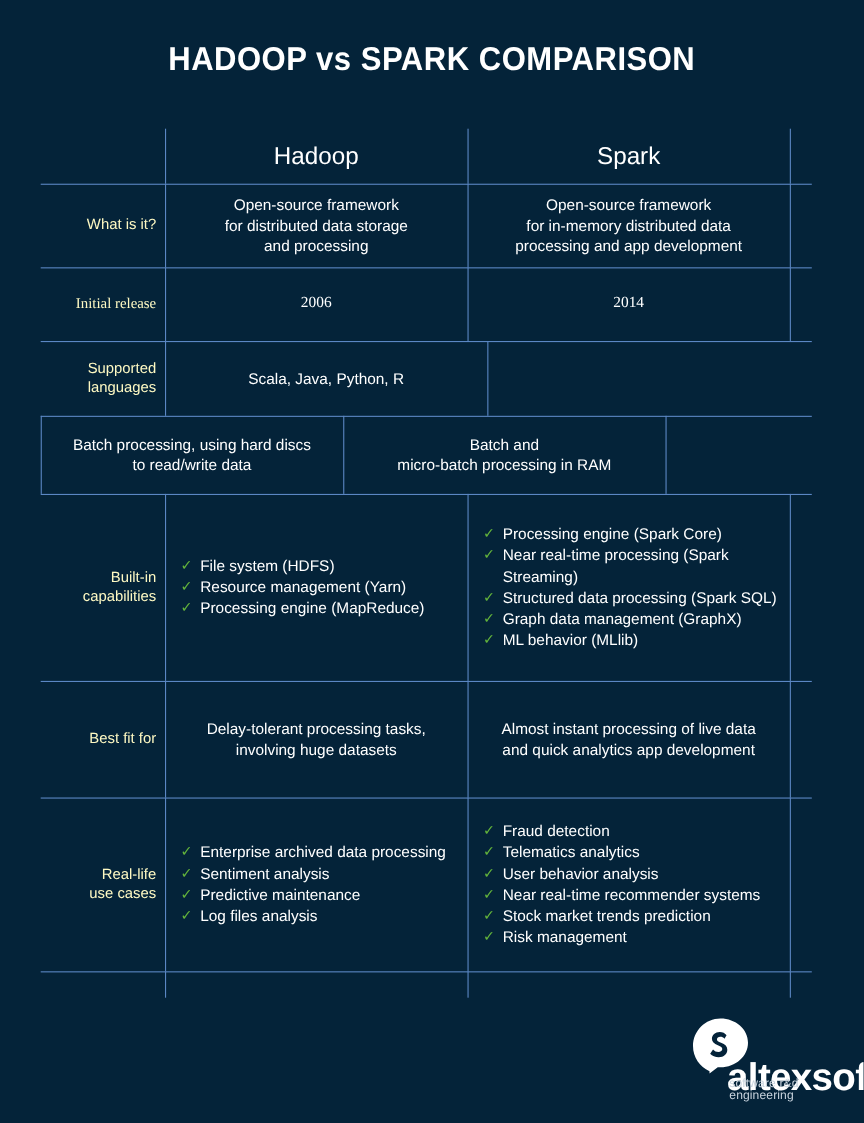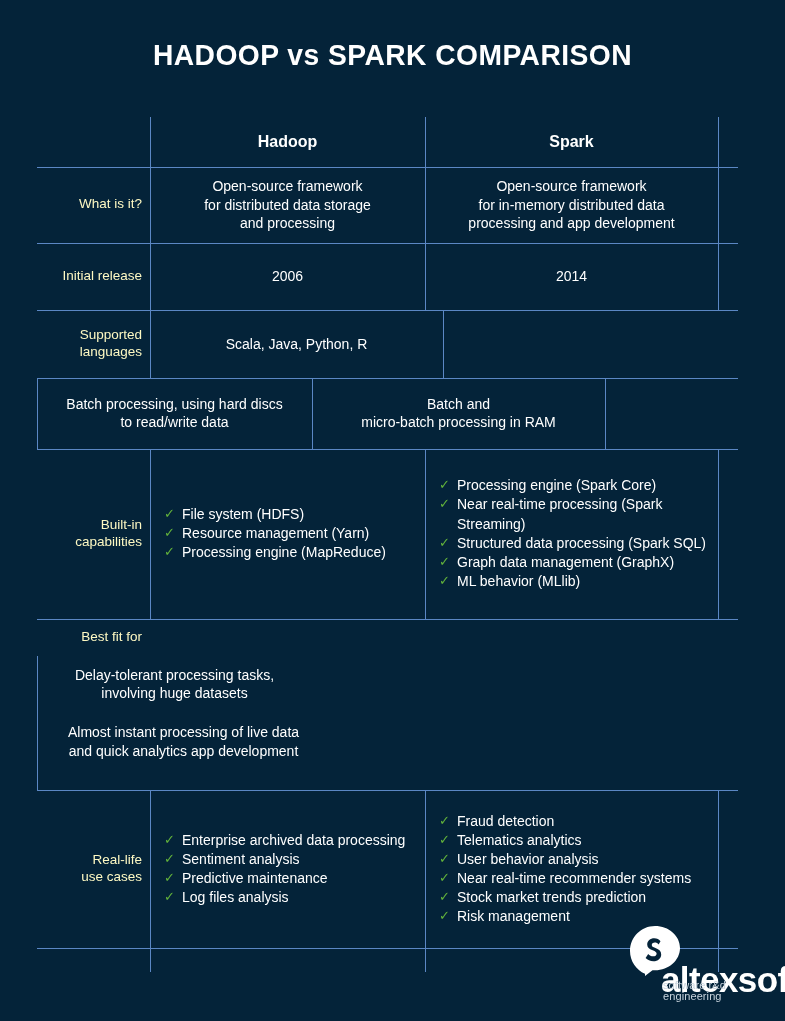--- a/index.html
+++ b/index.html
@@ -74,21 +74,21 @@
     bottom: 0;
     width: 1px;
     background: #5b87c4;
   }
 
   .c-label  { width: 113px; text-align: right; font-size: 13.5px; line-height: 1.25; color: #fef9c3; }
   .c-hadoop { width: 275px; text-align: center; font-size: 14px;   line-height: 1.33; }
   .c-spark  { width: 293px; text-align: center; font-size: 14px;   line-height: 1.33; }
   .c-tail   { width: 20px; }
 
-  .head-cell { font-size: 16px; font-weight: bold; text-align: center; }
+  .head-cell { font-size: 22px; font-weight: normal; text-align: center; }
 
   
   .c-hadoop.listcell, .c-spark.listcell { text-align: left; }
 
   ul.checks {
     list-style: none;
     margin: 0;
     padding: 0 0 0 6px;
   }
   ul.checks li {
@@ -156,21 +156,21 @@
       <div class="cell c-hadoop head-cell vline">Hadoop</div>
       <div class="cell c-spark head-cell vline">Spark</div>
       <div class="cell c-tail vline"></div>
     </div>
     <div class="row ruled" style="min-height: 70px;">
       <div class="cell c-label">What is it?</div>
       <div class="cell c-hadoop vline">Open-source framework<br>for distributed data storage<br>and processing</div>
       <div class="cell c-spark vline">Open-source framework<br>for in-memory distributed data<br>processing and app development</div>
       <div class="cell c-tail vline"></div>
     </div>
-    <div class="row ruled" style="min-height: 67px;">
+    <div class="row ruled" style="min-height: 67px; font-family: Liberation Serif, serif;">
       <div class="cell c-label">Initial release</div>
       <div class="cell c-hadoop vline">2006</div>
       <div class="cell c-spark vline">2014</div>
       <div class="cell c-tail vline"></div>
     </div>
     <div class="row ruled" style="min-height: 68px;">
       <div class="cell c-label">Supported<br>languages</div>
       <div class="cell c-spark vline">Scala, Java, Python, R</div>
       <div class="cell c-tail vline"></div>
     </div>
@@ -192,21 +192,21 @@
         <ul class="checks">
           <li><span class="tick">✓</span><span>Processing engine (Spark Core)</span></li>
           <li><span class="tick">✓</span><span>Near real-time processing (Spark Streaming)</span></li>
           <li><span class="tick">✓</span><span>Structured data processing (Spark SQL)</span></li>
           <li><span class="tick">✓</span><span>Graph data management (GraphX)</span></li>
           <li><span class="tick">✓</span><span>ML behavior (MLlib)</span></li>
         </ul>
       </div>
       <div class="cell c-tail vline"></div>
     </div>
-    <div class="row ruled" style="min-height: 106px; flex-direction: column;">
+    <div class="row ruled" style="min-height: 106px;">
       <div class="cell c-label">Best fit for</div>
       <div class="cell c-hadoop vline">Delay-tolerant processing tasks,<br>involving huge datasets</div>
       <div class="cell c-spark vline">Almost instant processing of live data<br>and quick analytics app development</div>
       <div class="cell c-tail vline"></div>
     </div>
     <div class="row ruled" style="min-height: 158px;">
       <div class="cell c-label">Real-life<br>use cases</div>
       <div class="cell c-hadoop listcell vline">
         <ul class="checks">
           <li><span class="tick">✓</span><span>Enterprise archived data processing</span></li>

